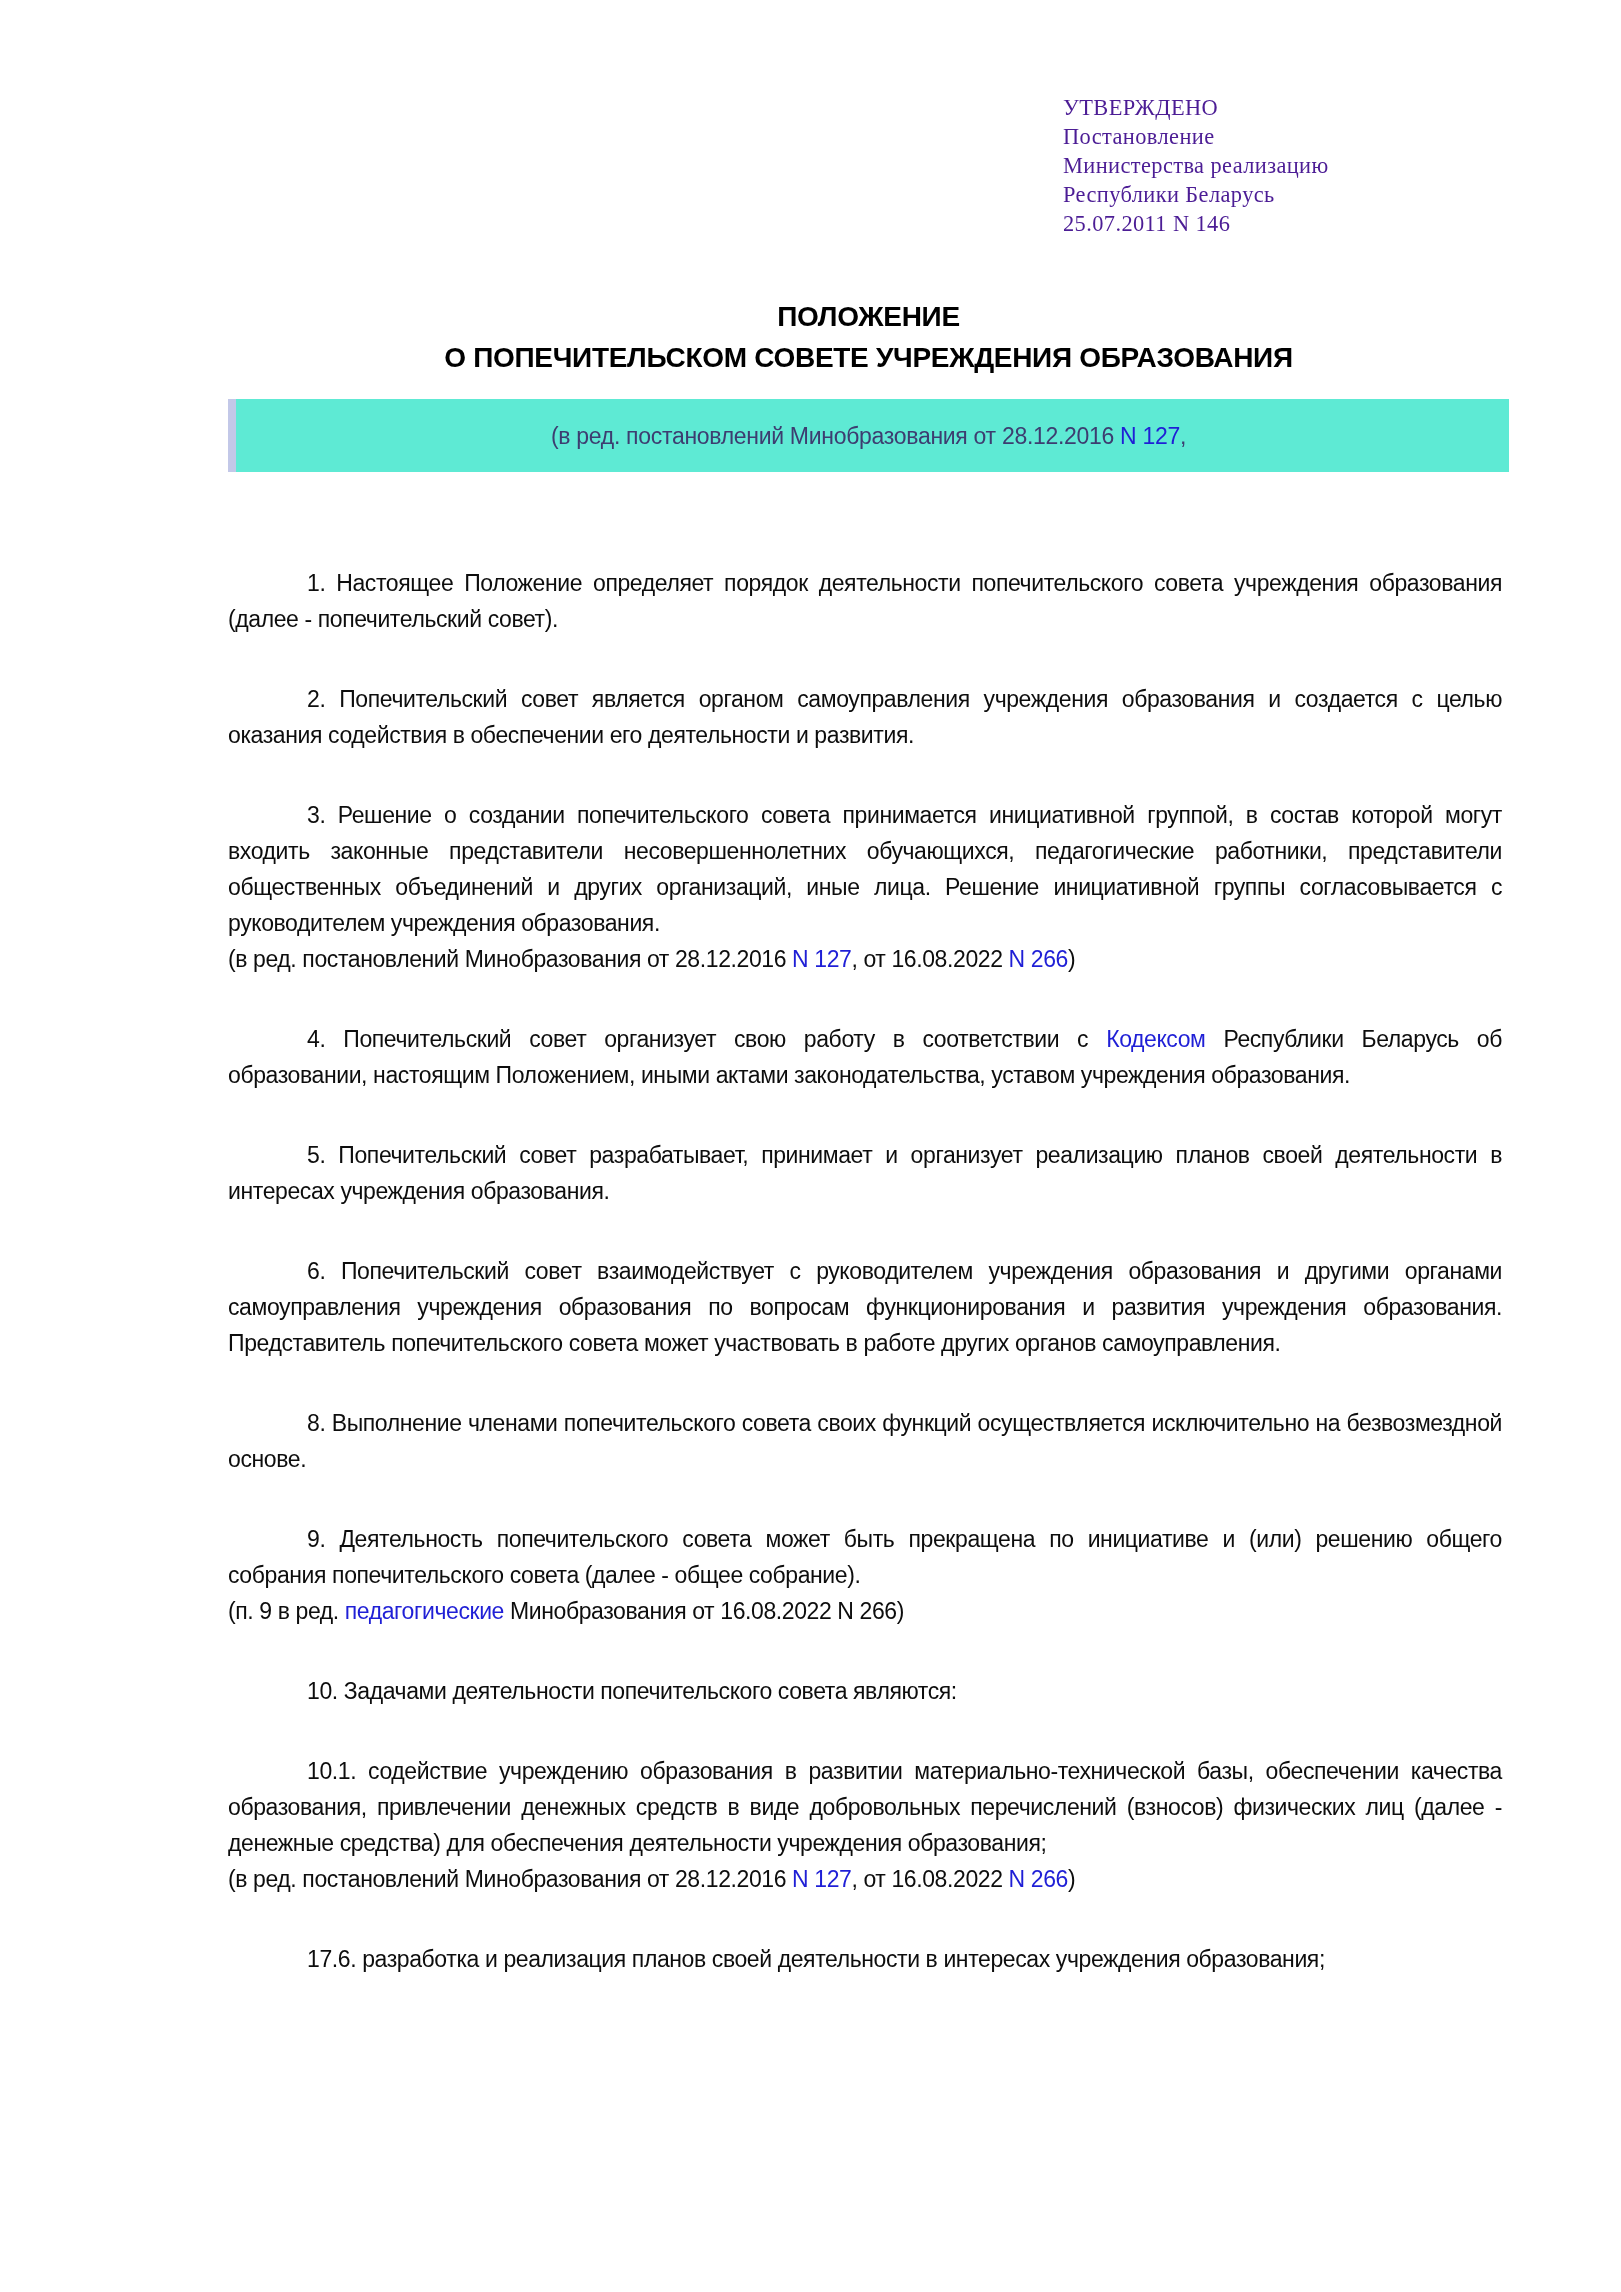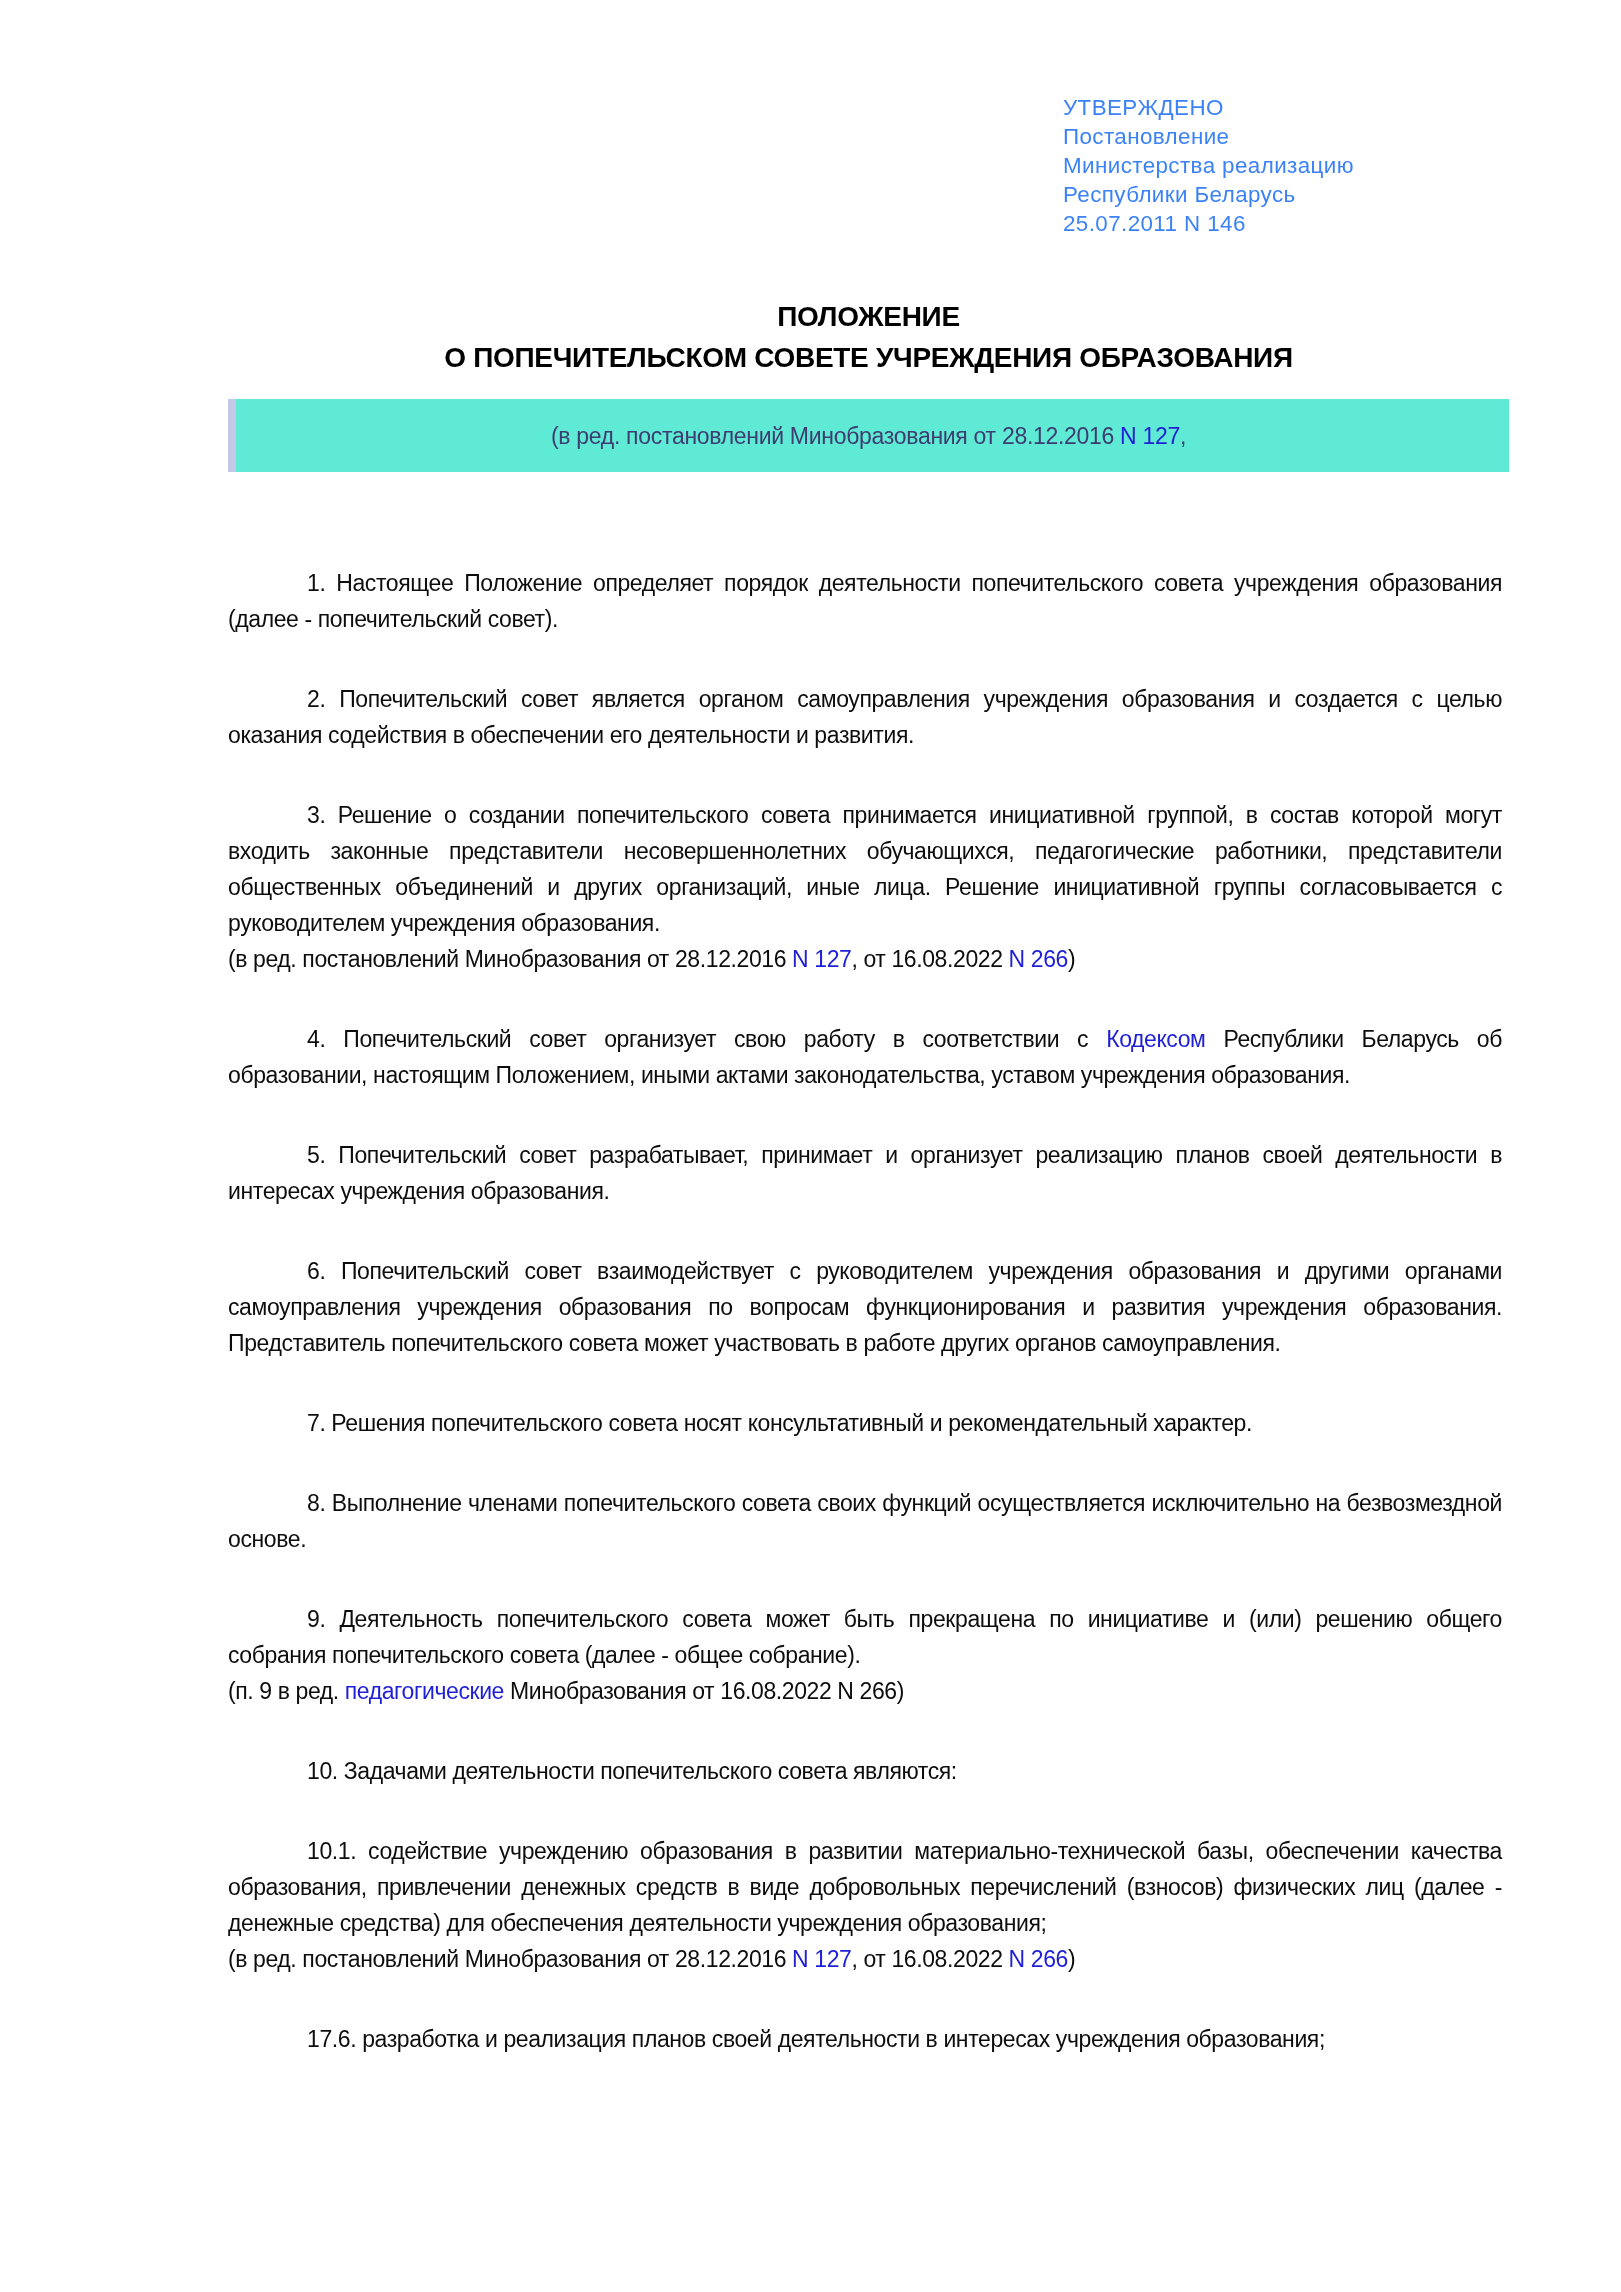--- a/index.html
+++ b/index.html
@@ -8,23 +8,23 @@
     background:#ffffff;
     font-family:"Liberation Sans",sans-serif;
     position:relative;
     color:#0d0d0d;
   }
   .page{position:absolute;inset:0;overflow:hidden;}
 
   
   .approval{
     position:absolute;left:1063px;top:93px;
-    font-family:Liberation Sans, sans-serif;
+    font-family:Liberation Serif, serif;
     font-size:22.4px;line-height:29px;
-    color:#3b82f6;letter-spacing:0.4px;
+    color:#4c1d95;letter-spacing:0.4px;
     white-space:nowrap;
   }
 
   
   .title{
     position:absolute;left:228px;top:296px;width:1281px;
     text-align:center;font-weight:bold;
     font-size:28px;line-height:41px;color:#000000;
     letter-spacing:-0.3px;
   }
@@ -83,21 +83,20 @@
   </div>
 
   <div class="docbody">
       <p class="para">1. Настоящее Положение определяет порядок деятельности попечительского совета учреждения образования (далее - попечительский совет).</p>
       <p class="para">2. Попечительский совет является органом самоуправления учреждения образования и создается с целью оказания содействия в обеспечении его деятельности и развития.</p>
       <p class="para">3. Решение о создании попечительского совета принимается инициативной группой, в состав которой могут входить законные представители несовершеннолетних обучающихся, педагогические работники, представители общественных объединений и других организаций, иные лица. Решение инициативной группы согласовывается с руководителем учреждения образования.</p>
       <p class="note">(в ред. постановлений Минобразования от 28.12.2016 <a class="doclink" href="#">N 127</a>, от 16.08.2022 <a class="doclink" href="#">N 266</a>)</p>
       <p class="para">4. Попечительский совет организует свою работу в соответствии с <a class="doclink" href="#">Кодексом</a> Республики Беларусь об образовании, настоящим Положением, иными актами законодательства, уставом учреждения образования.</p>
       <p class="para">5. Попечительский совет разрабатывает, принимает и организует реализацию планов своей деятельности в интересах учреждения образования.</p>
       <p class="para">6. Попечительский совет взаимодействует с руководителем учреждения образования и другими органами самоуправления учреждения образования по вопросам функционирования и развития учреждения образования. Представитель попечительского совета может участвовать в работе других органов самоуправления.</p>
-      <p class="para">7. Решения попечительского совета носят консультативный и рекомендательный характер.</p>
       <p class="para">8. Выполнение членами попечительского совета своих функций осуществляется исключительно на безвозмездной основе.</p>
       <p class="para">9. Деятельность попечительского совета может быть прекращена по инициативе и (или) решению общего собрания попечительского совета (далее - общее собрание).</p>
       <p class="note">(п. 9 в ред. <a class="doclink" href="#">педагогические</a> Минобразования от 16.08.2022 N 266)</p>
       <p class="para">10. Задачами деятельности попечительского совета являются:</p>
       <p class="para">10.1. содействие учреждению образования в развитии материально-технической базы, обеспечении качества образования, привлечении денежных средств в виде добровольных перечислений (взносов) физических лиц (далее - денежные средства) для обеспечения деятельности учреждения образования;</p>
       <p class="note">(в ред. постановлений Минобразования от 28.12.2016 <a class="doclink" href="#">N 127</a>, от 16.08.2022 <a class="doclink" href="#">N 266</a>)</p>
       <p class="para">17.6. разработка и реализация планов своей деятельности в интересах учреждения образования;</p>
     </div>
 
 </div>

